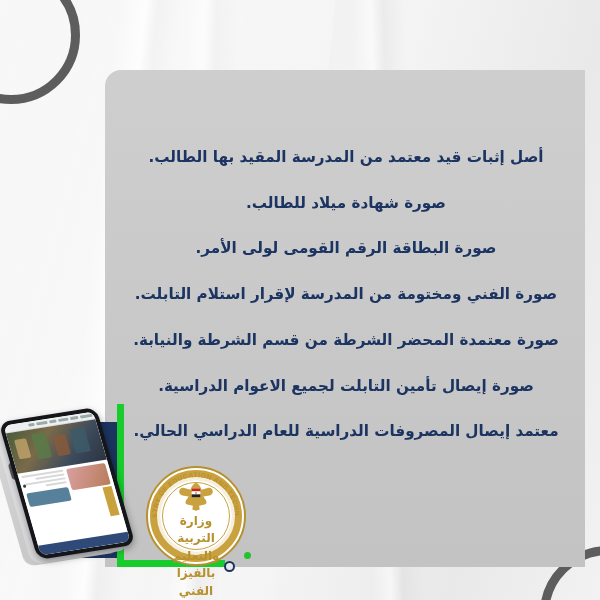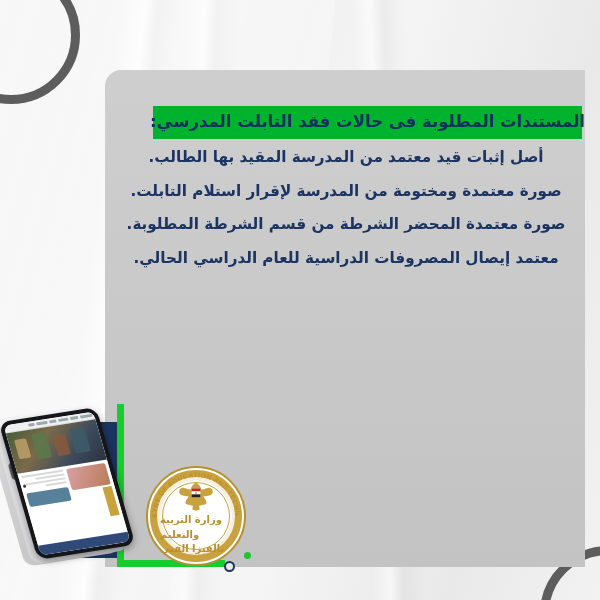--- a/index.html
+++ b/index.html
@@ -54,20 +54,21 @@
   .title-bar .t{
     color:#12305c;font-size:16.5px;font-weight:bold;letter-spacing:0;
     white-space:nowrap;direction:rtl;line-height:1;
   }
 
   
   .doc-list{
     position:absolute;left:110px;top:150px;width:472px;
     display:flex;flex-direction:column;align-items:center;
     direction:rtl;
+    gap:12px;
   }
   .doc-item{
     color:#1b3461;font-weight:bold;font-size:15.2px;
     white-space:nowrap;text-align:center;line-height:1;
     margin-bottom:18.5px;direction:rtl;
   }
 
   
   .l-vert{position:absolute;left:117px;top:404px;width:7px;height:163px;background:#18CC2E;}
   .l-horz{position:absolute;left:117px;top:560px;width:108px;height:7px;background:#18CC2E;}
@@ -147,22 +148,22 @@
     position:absolute;inset:16px;border-radius:50%;
     border:1.6px solid #c9a23f;background:#fff;
   }
   .emblem-svg{position:absolute;inset:0;width:100%;height:100%;}
   .eagle{
     position:absolute;left:50%;top:14px;transform:translateX(-50%);
     width:40px;height:32px;
   }
   .em-ar{
     position:absolute;left:50%;top:47px;transform:translateX(-50%);
-    width:72px;text-align:left;color:#b8912f;
-    font-size:10px;font-weight:bold;line-height:1.45;direction:rtl;
+    width:72px;text-align:center;color:#b8912f;
+    font-size:12px;font-weight:bold;line-height:1.45;direction:rtl;
   }
 
   
   .dot-green{position:absolute;left:244px;top:552px;width:7px;height:7px;background:#22c32f;border-radius:50%;}
   .dot-navy{position:absolute;left:224px;top:561px;width:7px;height:7px;border:2px solid #1c3460;border-radius:50%;background:#e9e9e9;}
 </style>
 </head>
 <body>
 
 <div id="stage">
@@ -171,28 +172,28 @@
   <div class="bg-fold"></div>
   <div class="bg-sheen"></div>
 
   <div class="ring ring-tl"></div>
   <div class="ring ring-br"></div>
 
   <div class="panel">
     <div class="panel-shade"></div>
   </div>
 
-  <div class="title-bar">
-    <div class="t">المستندات المطلوبة فى حالات فقد التابلت المدرسي:</div>
-  </div>
 
   <div class="doc-list">
     <div class="doc-item">أصل إثبات قيد معتمد من المدرسة المقيد بها الطالب.</div>
-    <div class="doc-item">صورة معتمدة ومختومة من المدرسة لإقرار استلام التابلت.</div>
-    <div class="doc-item">صورة معتمدة المحضر الشرطة من قسم الشرطة المطلوبة.</div>
+    <div class="doc-item">صورة شهادة ميلاد للطالب.</div>
+    <div class="doc-item">صورة البطاقة الرقم القومى لولى الأمر.</div>
+    <div class="doc-item">صورة الفني ومختومة من المدرسة لإقرار استلام التابلت.</div>
+    <div class="doc-item">صورة معتمدة المحضر الشرطة من قسم الشرطة والنيابة.</div>
+    <div class="doc-item">صورة إيصال تأمين التابلت لجميع الاعوام الدراسية.</div>
     <div class="doc-item">معتمد إيصال المصروفات الدراسية للعام الدراسي الحالي.</div>
   </div>
 
   <div class="navy-card"></div>
 
   <div class="l-vert"></div>
   <div class="l-horz"></div>
 
   <div class="device-wrap">
     <div class="tab-shadow"></div>

